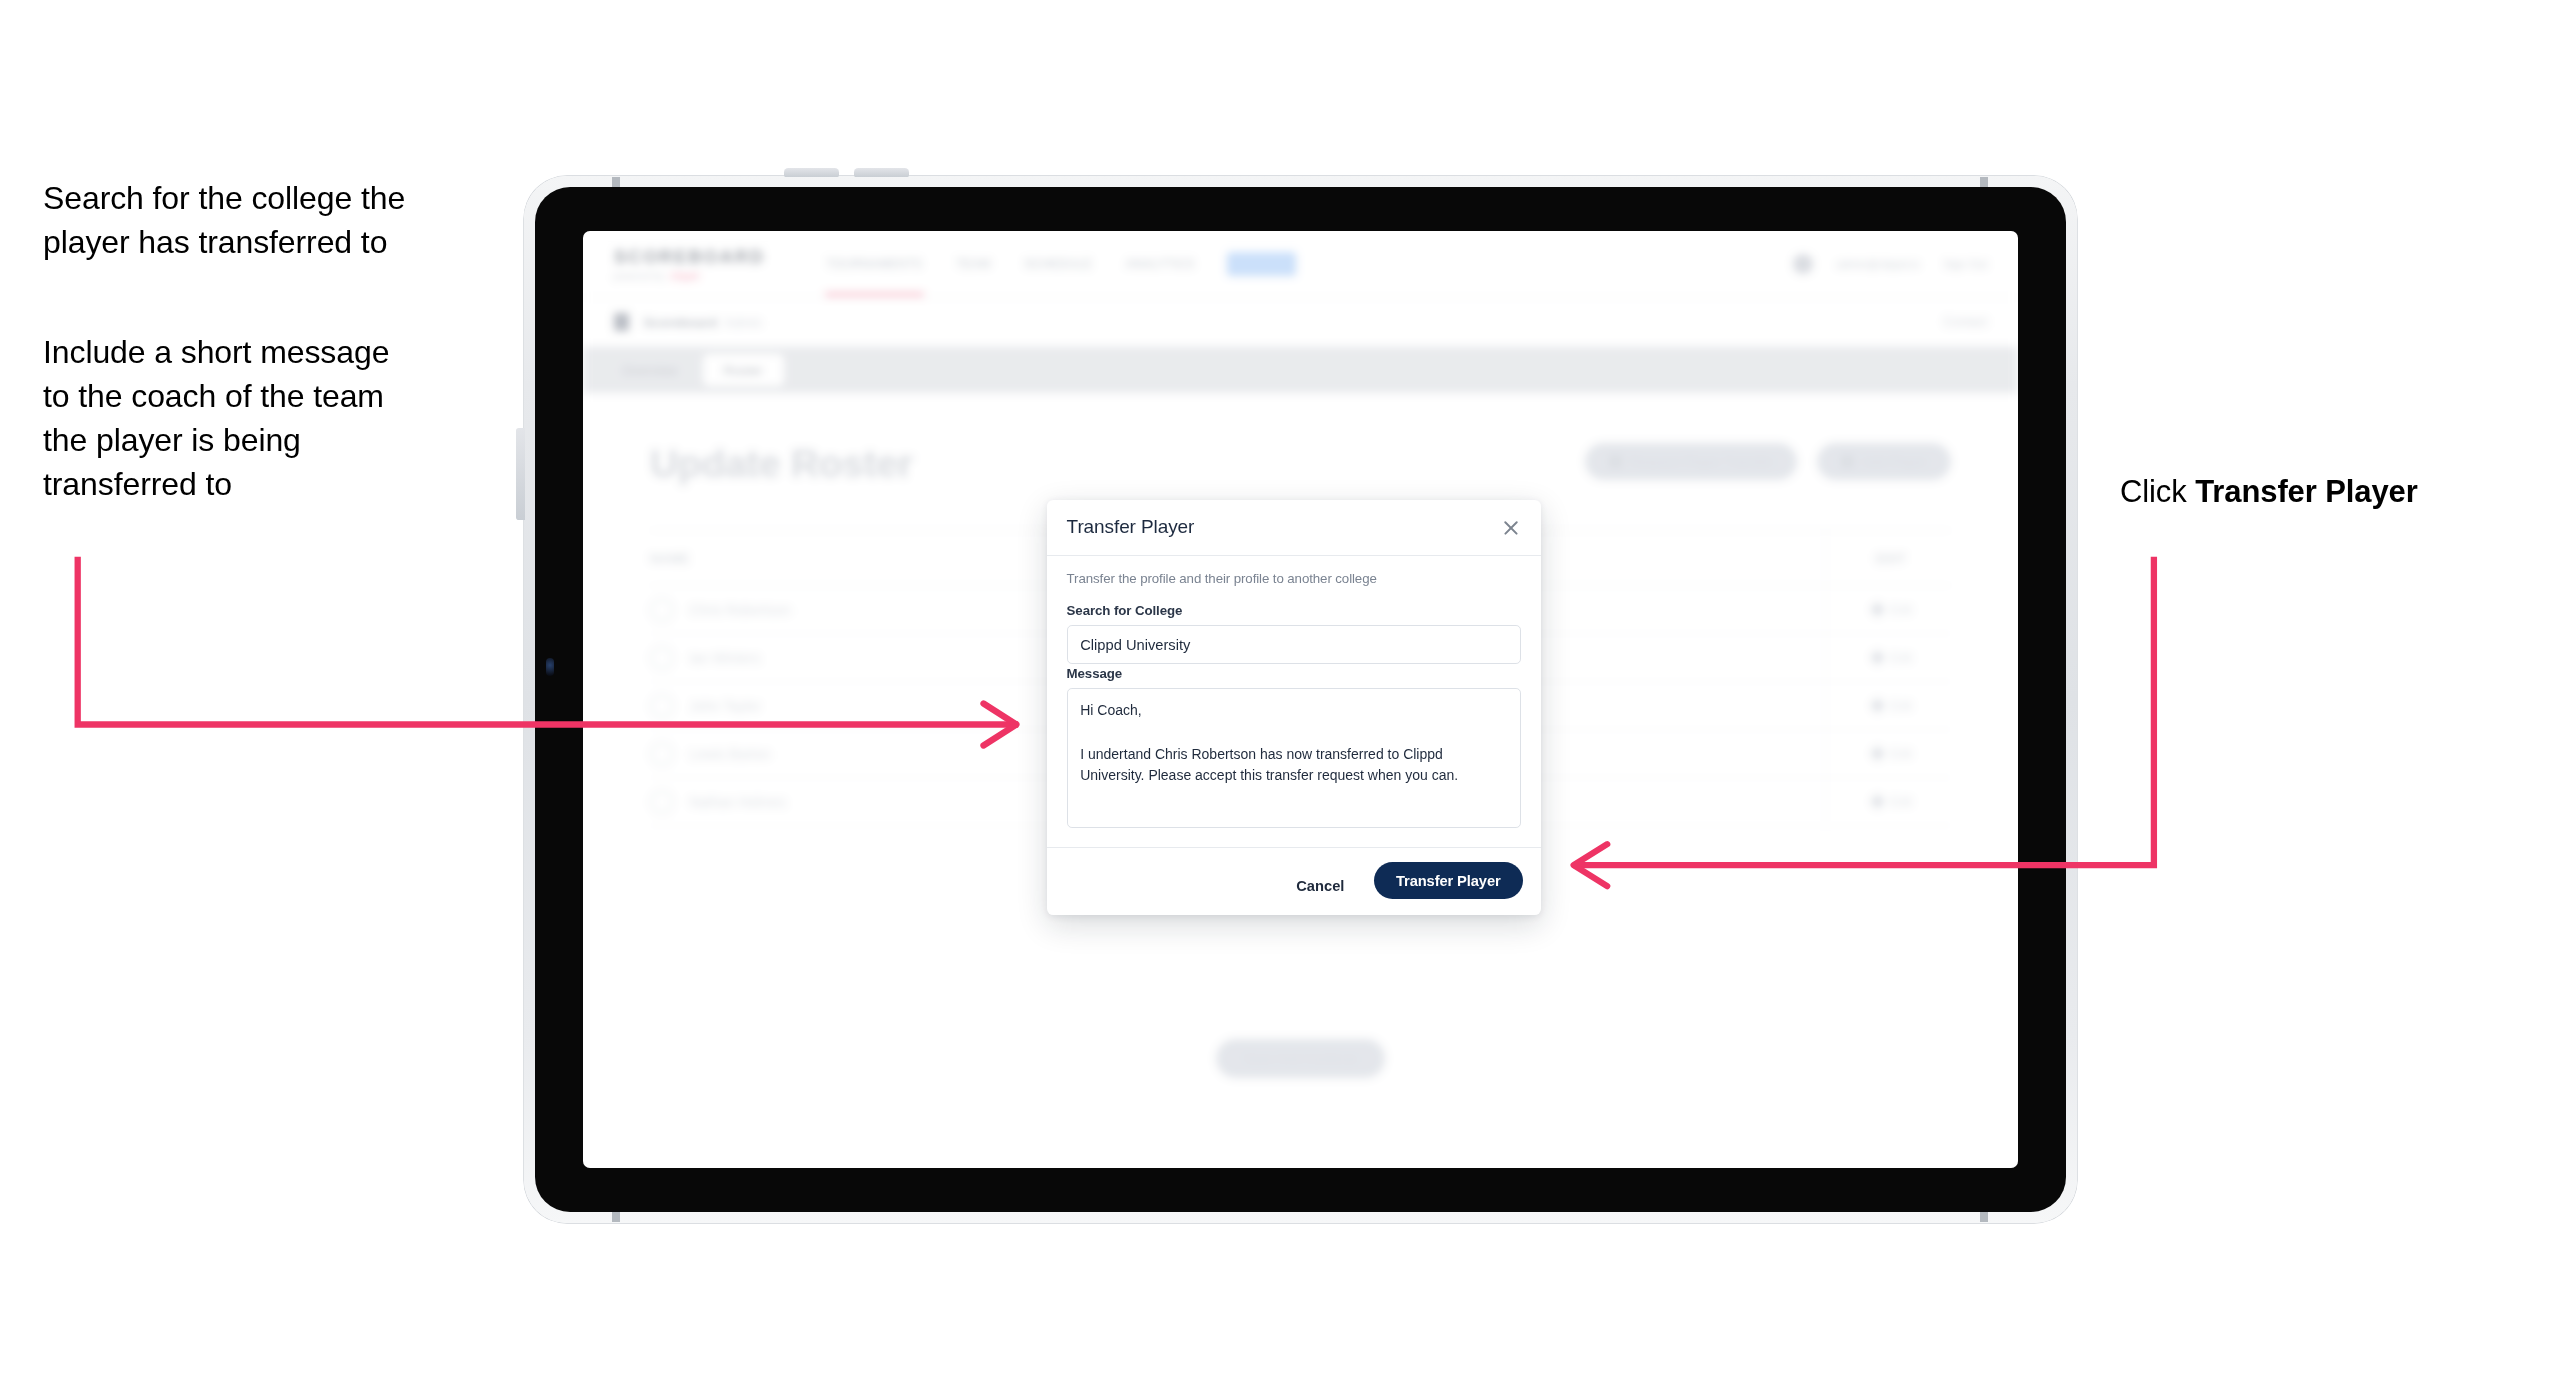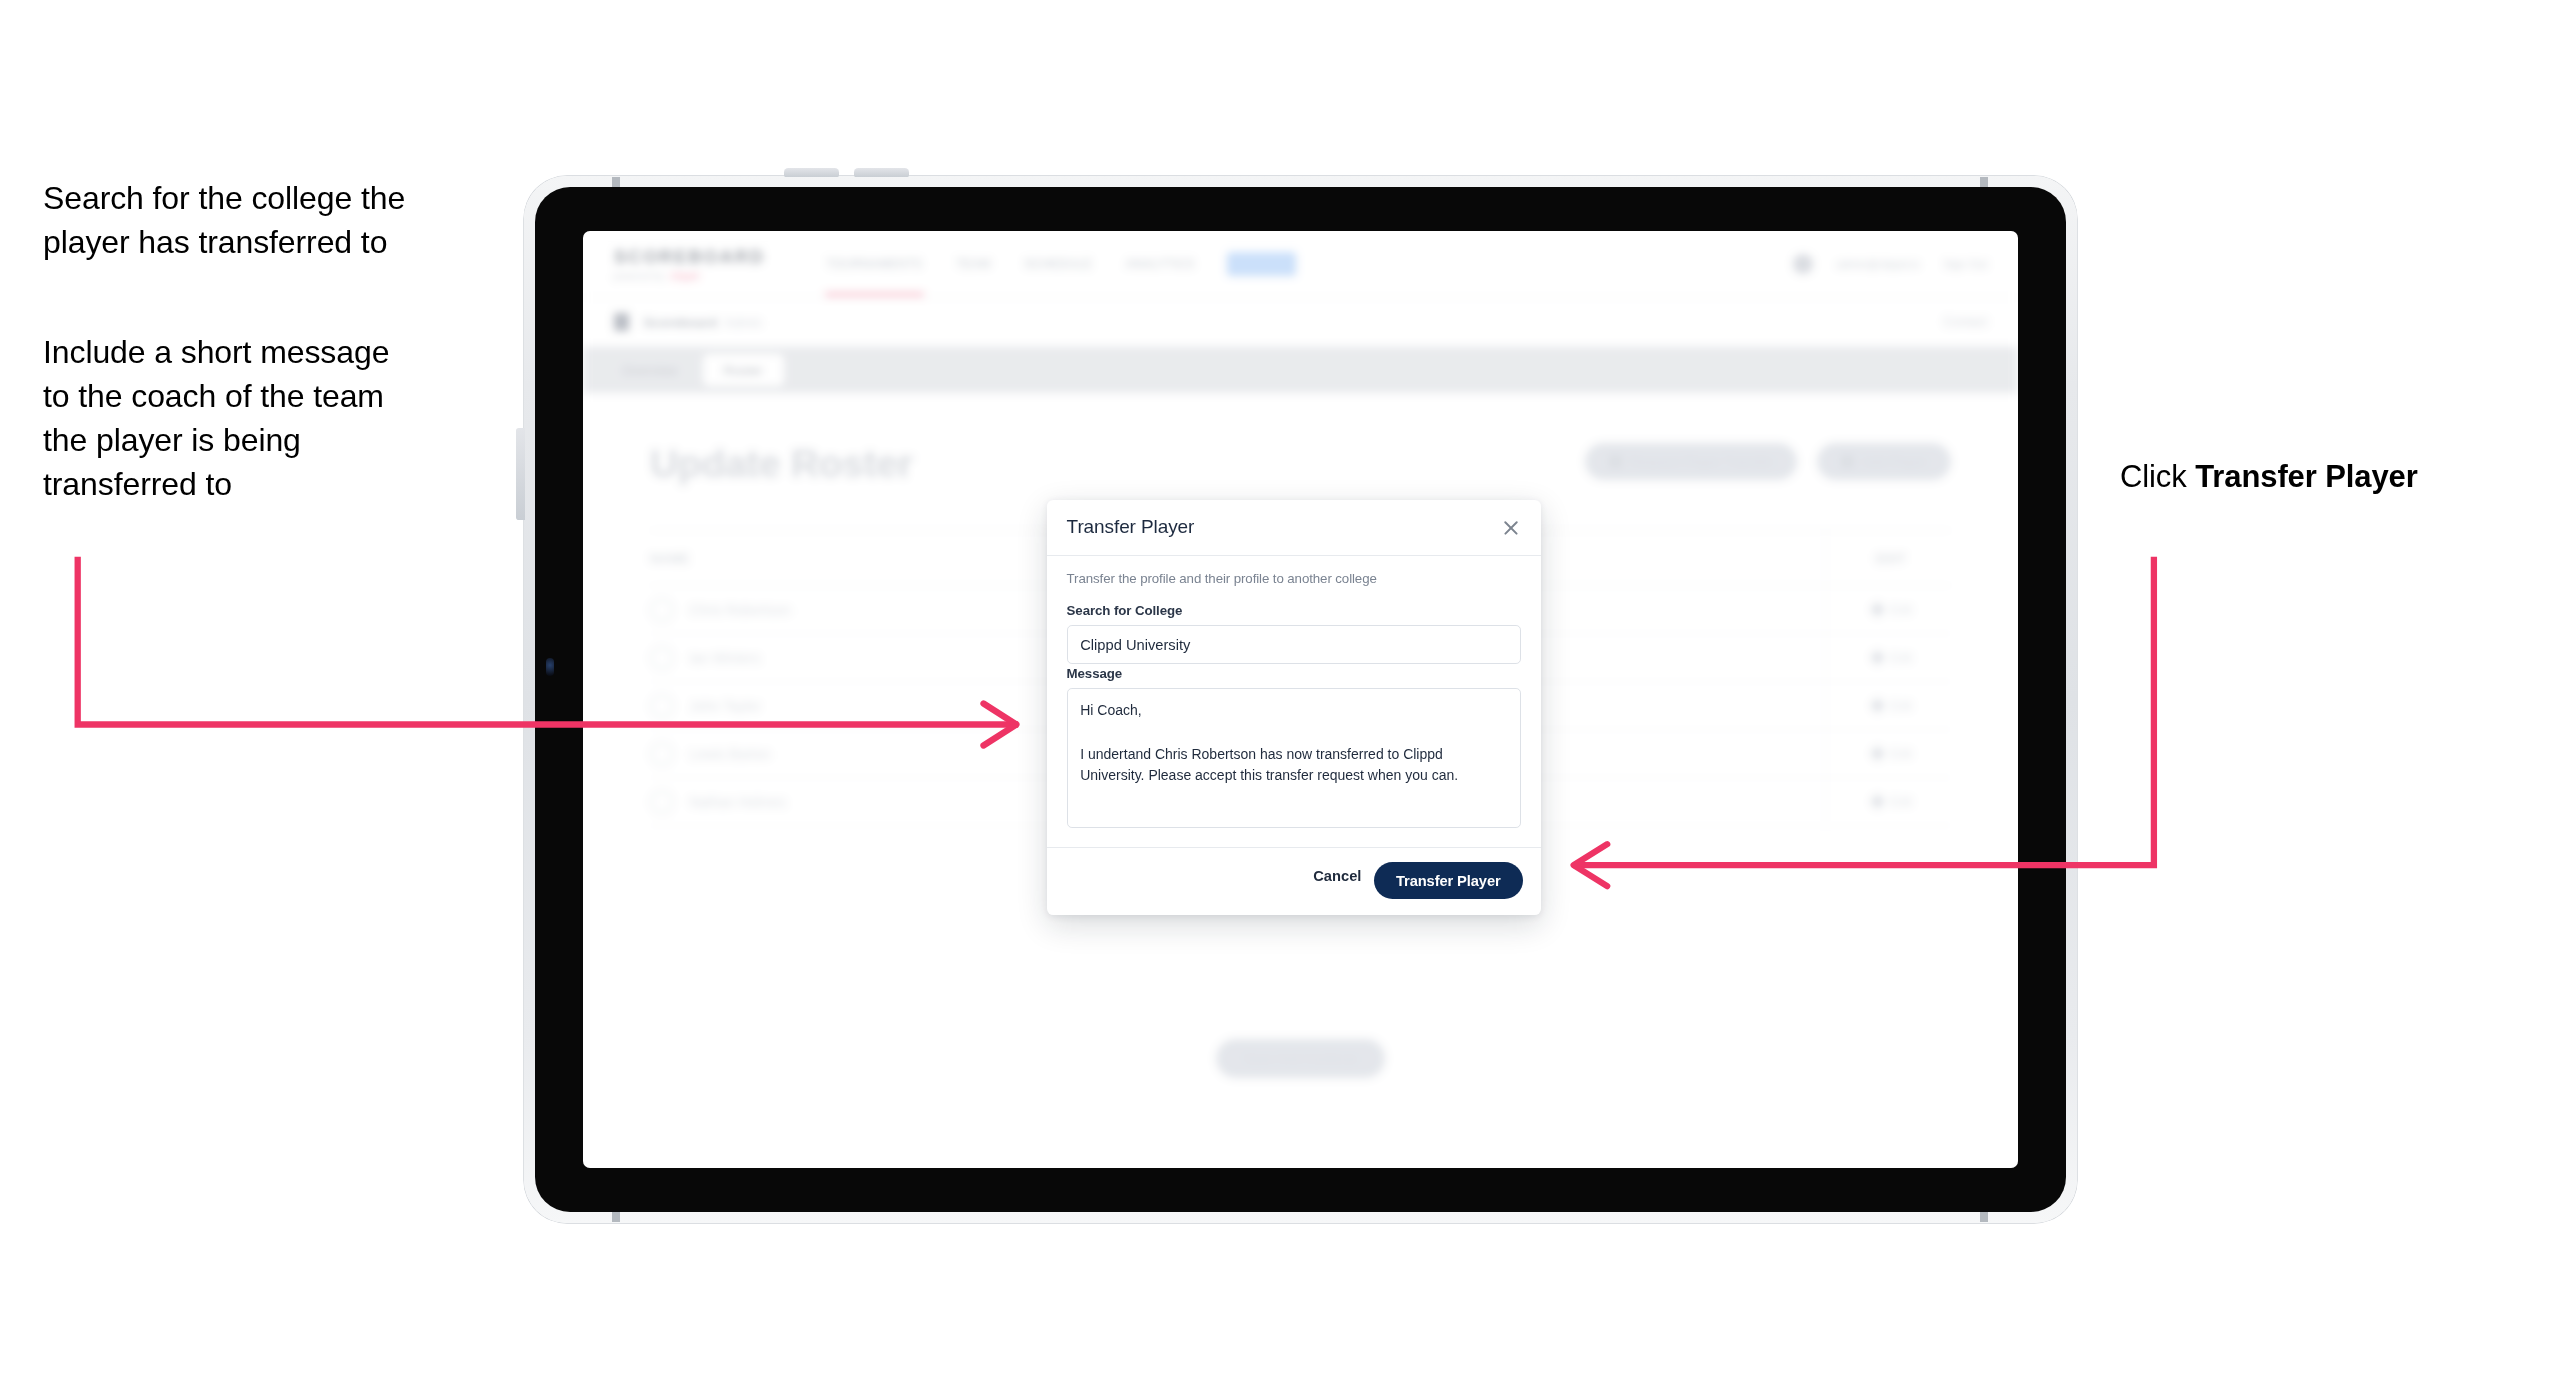--- a/index.html
+++ b/index.html
@@ -25,21 +25,21 @@
     color: #000000;
     font-family: "Liberation Sans", sans-serif;
     font-size: 32px;
     line-height: 1.38;
     letter-spacing: -0.1px;
     white-space: pre-line;
   }
   #annot-left-1 { left: 43px; top: 176px; width: 448px; }
   #annot-left-2 { left: 43px; top: 330px; width: 448px; }
   #annot-right-1 {
-    left: 2120px; top: 457px; width: 392px;
+    left: 2120px; top: 472px; width: 392px;
     font-size: 31px; line-height: 1.3;
   }
   #annot-right-1 b { font-weight: 700; }
 
   
   #arrows {
     position: absolute;
     left: 0; top: 0;
     width: 2576px; height: 1386px;
     pointer-events: none;
@@ -301,22 +301,22 @@
     padding: 11.2px 12.6px;
     font-size: 14px;
     line-height: 1.55;
     color: #1f2a3c;
     font-family: "Liberation Sans", sans-serif;
     resize: none;
     outline: none;
     background: #ffffff;
   }
   #modal-footer {
-    display: flex; align-items: flex-start; justify-content: flex-end;
-    gap: 8px;
+    display: flex; align-items: flex-end; justify-content: flex-end;
+    gap: 25px;
     padding: 14px 18px 15.4px 18px;
     border-top: 0.7px solid #e7eaee;
   }
   #cancel-btn {
     background: transparent; border: none;
     font-size: 14.7px; color: #1f2a3c; font-weight: 600;
     font-family: "Liberation Sans", sans-serif;
     cursor: pointer; padding: 5.6px 4.2px;
   }
   #transfer-btn {

